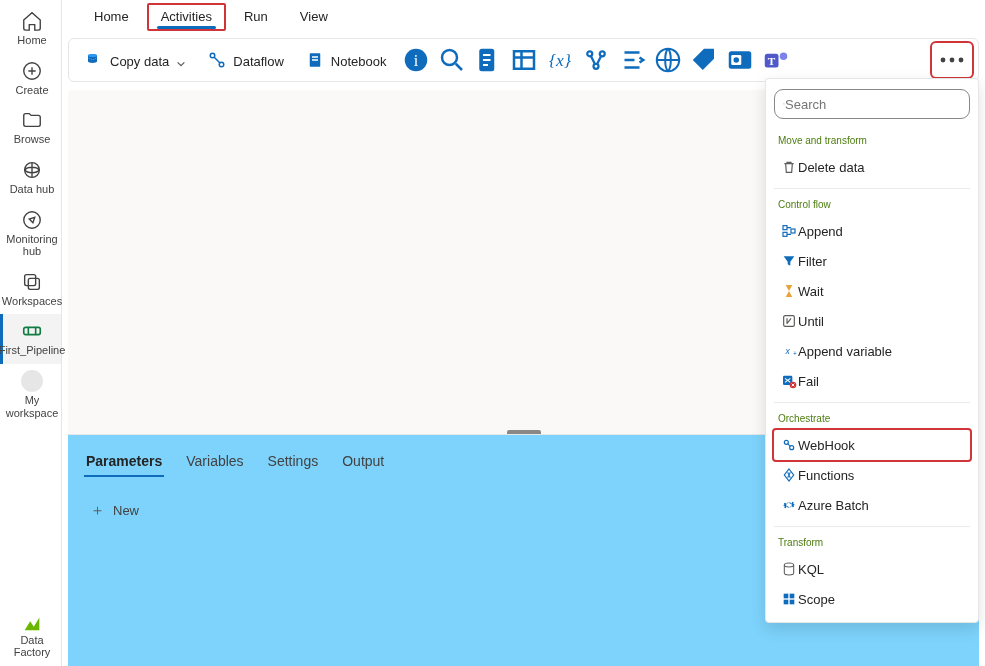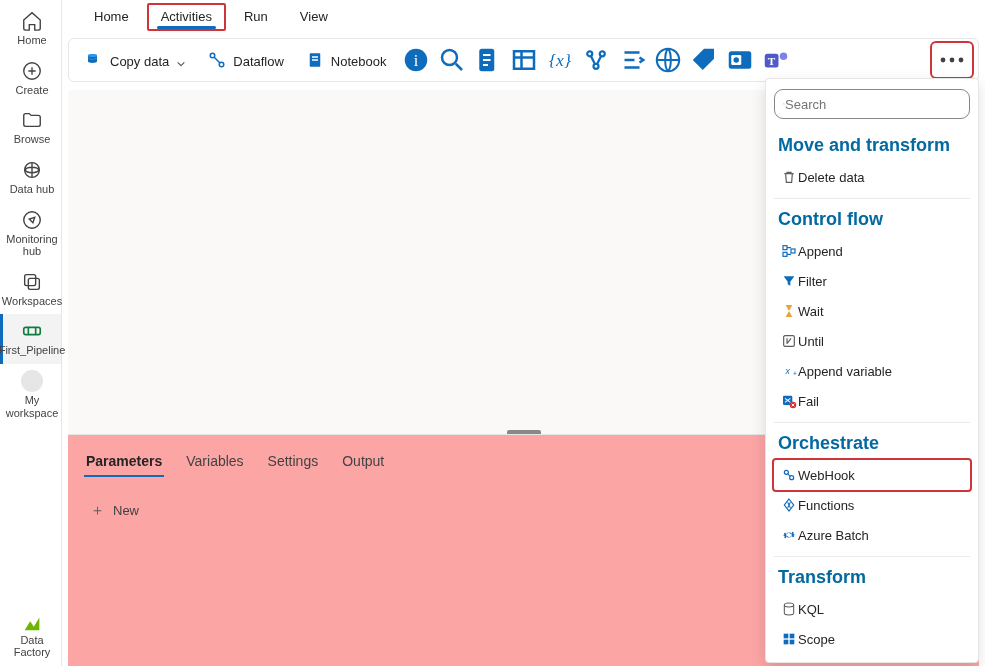--- a/index.html
+++ b/index.html
@@ -148,21 +148,21 @@
     position: absolute;
     left: 50%; transform: translateX(-50%);
     bottom: 0;
     width: 34px; height: 4px;
     background: #8a8886;
     border-radius: 2px 2px 0 0;
   }
 
   .bottom-panel {
     height: 232px;
-    background: #fca5a5;
+    background: #7dd3fc;
     border-top: 1px solid #e6e6e6;
     padding: 14px 16px;
   }
   .bottom-tabs {
     display: flex;
     gap: 20px;
     margin-bottom: 20px;
   }
   .btab {
     padding: 4px 2px 8px 2px;
@@ -208,24 +208,24 @@
     height: 30px;
     padding: 0 8px;
     margin-bottom: 12px;
   }
   .dd-search input {
     border: none; outline: none;
     flex: 1; font-size: 13px;
     background: transparent;
   }
   .dd-section-title {
-    font-weight: 700;
-    font-size: 18px;
+    font-weight: 400;
+    font-size: 10px;
     padding: 4px 4px 6px 4px;
-    color: #0369a1;
+    color: #4d7c0f;
   }
   .dd-item {
     display: flex; align-items: center; 
     padding: 6px 6px;
     cursor: pointer;
     border-radius: 3px;
   }
   .dd-item.highlight {
     outline: 2px solid #d13438;
     outline-offset: 0;

